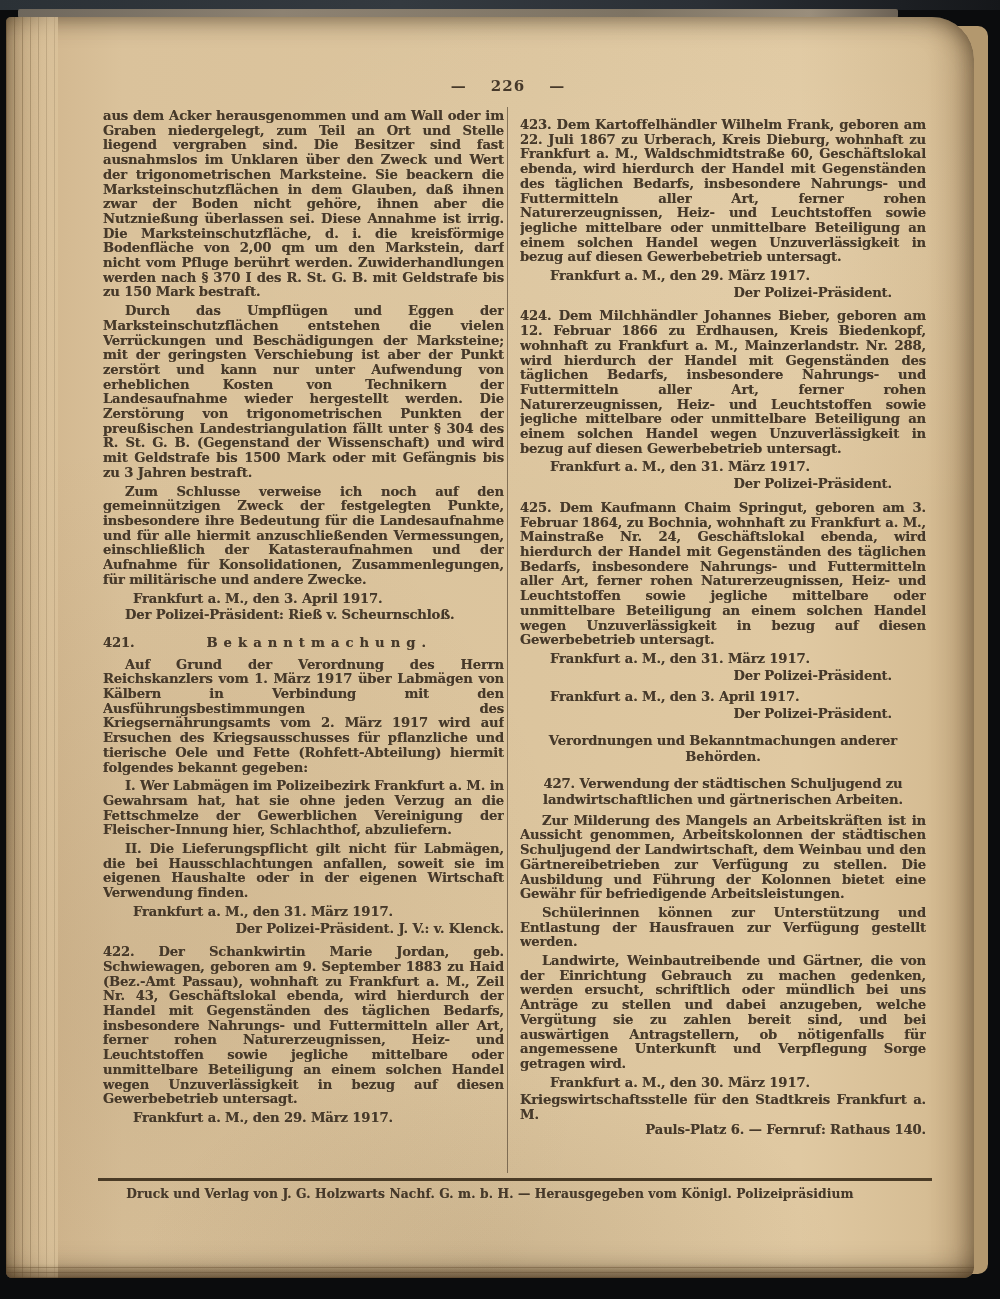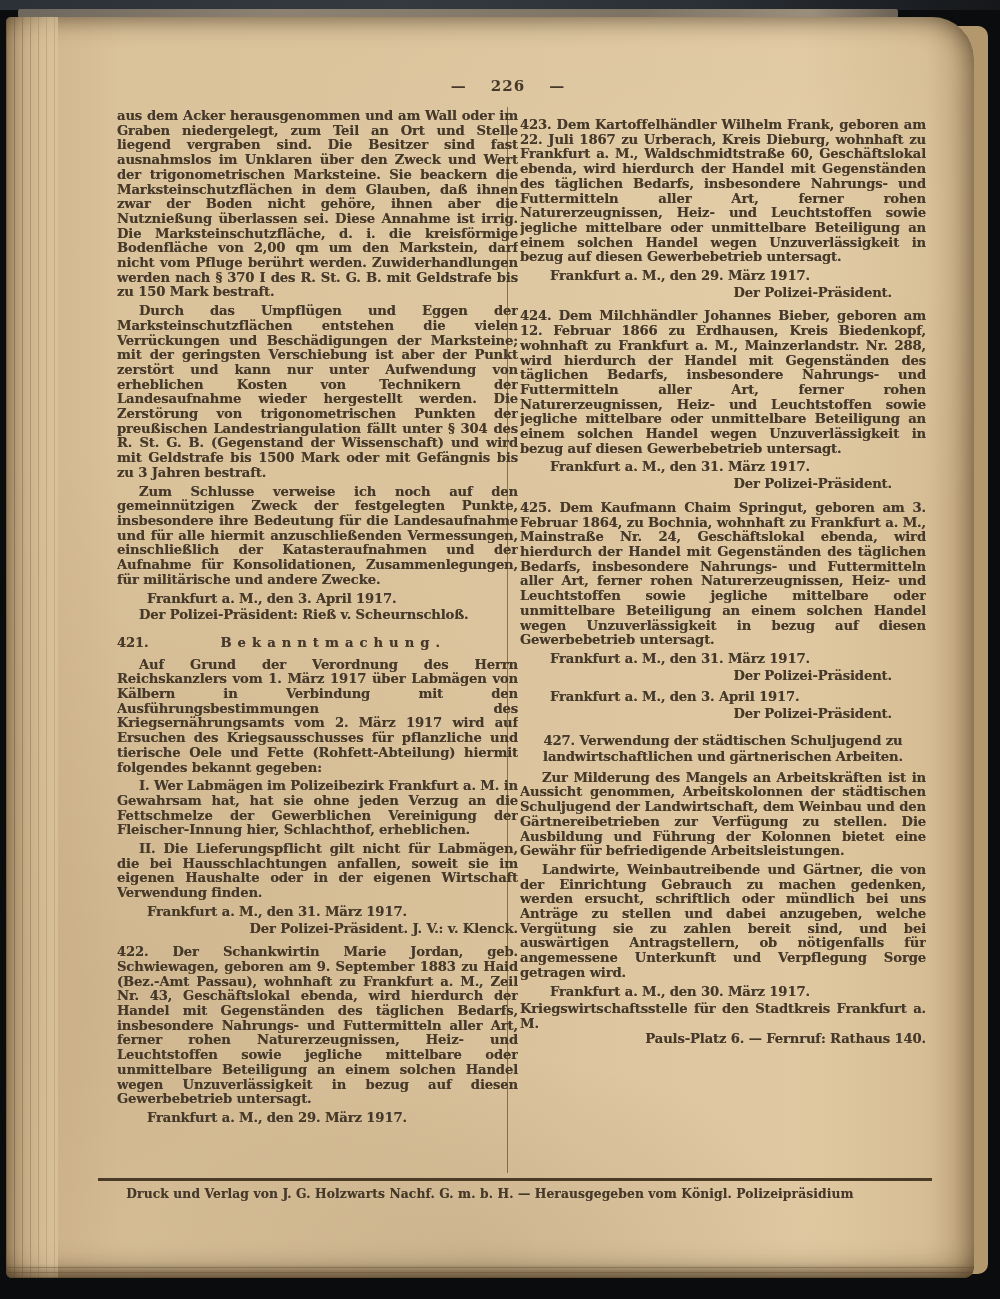--- a/index.html
+++ b/index.html
@@ -37,21 +37,21 @@
   .pagenum{position:absolute;left:46px;right:10px;top:60px;text-align:center;
            font-weight:700;font-size:15px;letter-spacing:1px;}
   .pagenum span{margin:0 12px;}
 
   .divider{position:absolute;left:501px;top:90px;width:1px;height:1066px;
            background:rgba(70,55,40,.6);}
 
   .col{position:absolute;top:92px;height:1066px;overflow:hidden;
        font-size:13.2px;line-height:14.7px;font-weight:700;letter-spacing:-0.15px;
        text-shadow:0 0 .5px rgba(70,56,40,.55);}
-  .col-left{left:111px;width:401px;}
+  .col-left{left:97px;width:401px;}
   .col-right{left:514px;width:406px;}
 
   .blk{margin:0 0 4px;}
   .paragraph{text-align:justify;text-indent:22px;}
   .noindent{text-indent:0;}
   .section-start{margin-top:9px;}
   .lead{font-weight:700;}
   .dateline{text-indent:30px;margin:3px 0 2px;}
   .signature-right{text-align:right;padding-right:34px;margin:1px 0 7px;}
   .line-indent{text-indent:22px;margin:0 0 8px;}
@@ -91,41 +91,43 @@
         <div class="blk paragraph noindent"><b class="lead">aus</b> <span>dem Acker herausgenommen und am Wall oder im Graben niedergelegt, zum Teil an Ort und Stelle liegend vergraben sind. Die Besitzer sind fast ausnahmslos im Unklaren über den Zweck und Wert der trigonometrischen Marksteine. Sie beackern die Marksteinschutzflächen in dem Glauben, daß ihnen zwar der Boden nicht gehöre, ihnen aber die Nutznießung überlassen sei. Diese Annahme ist irrig. Die Marksteinschutzfläche, d. i. die kreisförmige Bodenfläche von 2,00 qm um den Markstein, darf nicht vom Pfluge berührt werden. Zuwiderhandlungen werden nach § 370 I des R. St. G. B. mit Geldstrafe bis zu 150 Mark bestraft.</span></div>
         <div class="blk paragraph"><span>Durch das Umpflügen und Eggen der Marksteinschutzflächen entstehen die vielen Verrückungen und Beschädigungen der Marksteine; mit der geringsten Verschiebung ist aber der Punkt zerstört und kann nur unter Aufwendung von erheblichen Kosten von Technikern der Landesaufnahme wieder hergestellt werden. Die Zerstörung von trigonometrischen Punkten der preußischen Landestriangulation fällt unter § 304 des R. St. G. B. (Gegenstand der Wissenschaft) und wird mit Geldstrafe bis 1500 Mark oder mit Gefängnis bis zu 3 Jahren bestraft.</span></div>
         <div class="blk paragraph"><span>Zum Schlusse verweise ich noch auf den gemeinnützigen Zweck der festgelegten Punkte, insbesondere ihre Bedeutung für die Landesaufnahme und für alle hiermit anzuschließenden Vermessungen, einschließlich der Katasteraufnahmen und der Aufnahme für Konsolidationen, Zusammenlegungen, für militärische und andere Zwecke.</span></div>
         <div class="blk dateline"><span>Frankfurt a. M., den 3. April 1917.</span></div>
         <div class="blk line-indent"><span>Der Polizei-Präsident: Rieß v. Scheurnschloß.</span></div>
         <div class="blk heading-numbered section-start">
           <span class="hnum">421.</span>
           <span class="httl">Bekanntmachung.</span>
         </div>
         <div class="blk paragraph"><span>Auf Grund der Verordnung des Herrn Reichskanzlers vom 1. März 1917 über Labmägen von Kälbern in Verbindung mit den Ausführungsbestimmungen des Kriegsernährungsamts vom 2. März 1917 wird auf Ersuchen des Kriegsausschusses für pflanzliche und tierische Oele und Fette (Rohfett-Abteilung) hiermit folgendes bekannt gegeben:</span></div>
-        <div class="blk paragraph"><b class="lead">I.</b> <span>Wer Labmägen im Polizeibezirk Frankfurt a. M. in Gewahrsam hat, hat sie ohne jeden Verzug an die Fettschmelze der Gewerblichen Vereinigung der Fleischer-Innung hier, Schlachthof, erheblichen.</span></div>
+        <div class="blk paragraph"><b class="lead">I.</b> <span>Wer Labmägen im Polizeibezirk Frankfurt a. M. in Gewahrsam hat, hat sie ohne jeden Verzug an die Fettschmelze der Gewerblichen Vereinigung der Fleischer-Innung hier, Schlachthof, abzuliefern.</span></div>
         <div class="blk paragraph"><b class="lead">II.</b> <span>Die Lieferungspflicht gilt nicht für Labmägen, die bei Hausschlachtungen anfallen, soweit sie im eigenen Haushalte oder in der eigenen Wirtschaft Verwendung finden.</span></div>
         <div class="blk dateline"><span>Frankfurt a. M., den 31. März 1917.</span></div>
         <div class="blk line-center"><span>Der Polizei-Präsident. J. V.: v. Klenck.</span></div>
         <div class="blk paragraph noindent section-start"><b class="lead">422.</b> <span>Der Schankwirtin Marie Jordan, geb. Schwiewagen, geboren am 9. September 1883 zu Haid (Bez.-Amt Passau), wohnhaft zu Frankfurt a. M., Zeil Nr. 43, Geschäftslokal ebenda, wird hierdurch der Handel mit Gegenständen des täglichen Bedarfs, insbesondere Nahrungs- und Futtermitteln aller Art, ferner rohen Naturerzeugnissen, Heiz- und Leuchtstoffen sowie jegliche mittelbare oder unmittelbare Beteiligung an einem solchen Handel wegen Unzuverlässigkeit in bezug auf diesen Gewerbebetrieb untersagt.</span></div>
         <div class="blk dateline"><span>Frankfurt a. M., den 29. März 1917.</span></div>
       </div>
     <div class="col col-right">
         <div class="blk paragraph noindent section-start"><b class="lead">423.</b> <span>Dem Kartoffelhändler Wilhelm Frank, geboren am 22. Juli 1867 zu Urberach, Kreis Dieburg, wohnhaft zu Frankfurt a. M., Waldschmidtstraße 60, Geschäftslokal ebenda, wird hierdurch der Handel mit Gegenständen des täglichen Bedarfs, insbesondere Nahrungs- und Futtermitteln aller Art, ferner rohen Naturerzeugnissen, Heiz- und Leuchtstoffen sowie jegliche mittelbare oder unmittelbare Beteiligung an einem solchen Handel wegen Unzuverlässigkeit in bezug auf diesen Gewerbebetrieb untersagt.</span></div>
         <div class="blk dateline"><span>Frankfurt a. M., den 29. März 1917.</span></div>
         <div class="blk signature-right"><span>Der Polizei-Präsident.</span></div>
         <div class="blk paragraph noindent section-start"><b class="lead">424.</b> <span>Dem Milchhändler Johannes Bieber, geboren am 12. Februar 1866 zu Erdhausen, Kreis Biedenkopf, wohnhaft zu Frankfurt a. M., Mainzerlandstr. Nr. 288, wird hierdurch der Handel mit Gegenständen des täglichen Bedarfs, insbesondere Nahrungs- und Futtermitteln aller Art, ferner rohen Naturerzeugnissen, Heiz- und Leuchtstoffen sowie jegliche mittelbare oder unmittelbare Beteiligung an einem solchen Handel wegen Unzuverlässigkeit in bezug auf diesen Gewerbebetrieb untersagt.</span></div>
         <div class="blk dateline"><span>Frankfurt a. M., den 31. März 1917.</span></div>
         <div class="blk signature-right"><span>Der Polizei-Präsident.</span></div>
         <div class="blk paragraph noindent section-start"><b class="lead">425.</b> <span>Dem Kaufmann Chaim Springut, geboren am 3. Februar 1864, zu Bochnia, wohnhaft zu Frankfurt a. M., Mainstraße Nr. 24, Geschäftslokal ebenda, wird hierdurch der Handel mit Gegenständen des täglichen Bedarfs, insbesondere Nahrungs- und Futtermitteln aller Art, ferner rohen Naturerzeugnissen, Heiz- und Leuchtstoffen sowie jegliche mittelbare oder unmittelbare Beteiligung an einem solchen Handel wegen Unzuverlässigkeit in bezug auf diesen Gewerbebetrieb untersagt.</span></div>
         <div class="blk dateline"><span>Frankfurt a. M., den 31. März 1917.</span></div>
         <div class="blk signature-right"><span>Der Polizei-Präsident.</span></div>
         <div class="blk dateline"><span>Frankfurt a. M., den 3. April 1917.</span></div>
         <div class="blk signature-right"><span>Der Polizei-Präsident.</span></div>
+        <div class="blk heading-center"><span>Verordnungen und Bekanntmachungen anderer Behörden.</span></div>
         <div class="blk heading-center section-start"><b class="lead">427.</b> <span>Verwendung der städtischen Schuljugend zu landwirtschaftlichen und gärtnerischen Arbeiten.</span></div>
         <div class="blk paragraph"><span>Zur Milderung des Mangels an Arbeitskräften ist in Aussicht genommen, Arbeitskolonnen der städtischen Schuljugend der Landwirtschaft, dem Weinbau und den Gärtnereibetrieben zur Verfügung zu stellen. Die Ausbildung und Führung der Kolonnen bietet eine Gewähr für befriedigende Arbeitsleistungen.</span></div>
+        <div class="blk paragraph"><span>Schülerinnen können zur Unterstützung und Entlastung der Hausfrauen zur Verfügung gestellt werden.</span></div>
         <div class="blk paragraph"><span>Landwirte, Weinbautreibende und Gärtner, die von der Einrichtung Gebrauch zu machen gedenken, werden ersucht, schriftlich oder mündlich bei uns Anträge zu stellen und dabei anzugeben, welche Vergütung sie zu zahlen bereit sind, und bei auswärtigen Antragstellern, ob nötigenfalls für angemessene Unterkunft und Verpflegung Sorge getragen wird.</span></div>
         <div class="blk dateline"><span>Frankfurt a. M., den 30. März 1917.</span></div>
         <div class="blk line-left"><span>Kriegswirtschaftsstelle für den Stadtkreis Frankfurt a. M.</span></div>
         <div class="blk line-center"><span>Pauls-Platz 6. — Fernruf: Rathaus 140.</span></div>
       </div>
 
     <div class="footrule"></div>
     <div class="footer">Druck und Verlag von J. G. Holzwarts Nachf. G. m. b. H. — Herausgegeben vom Königl. Polizeipräsidium</div>
   </div>
 </div>

